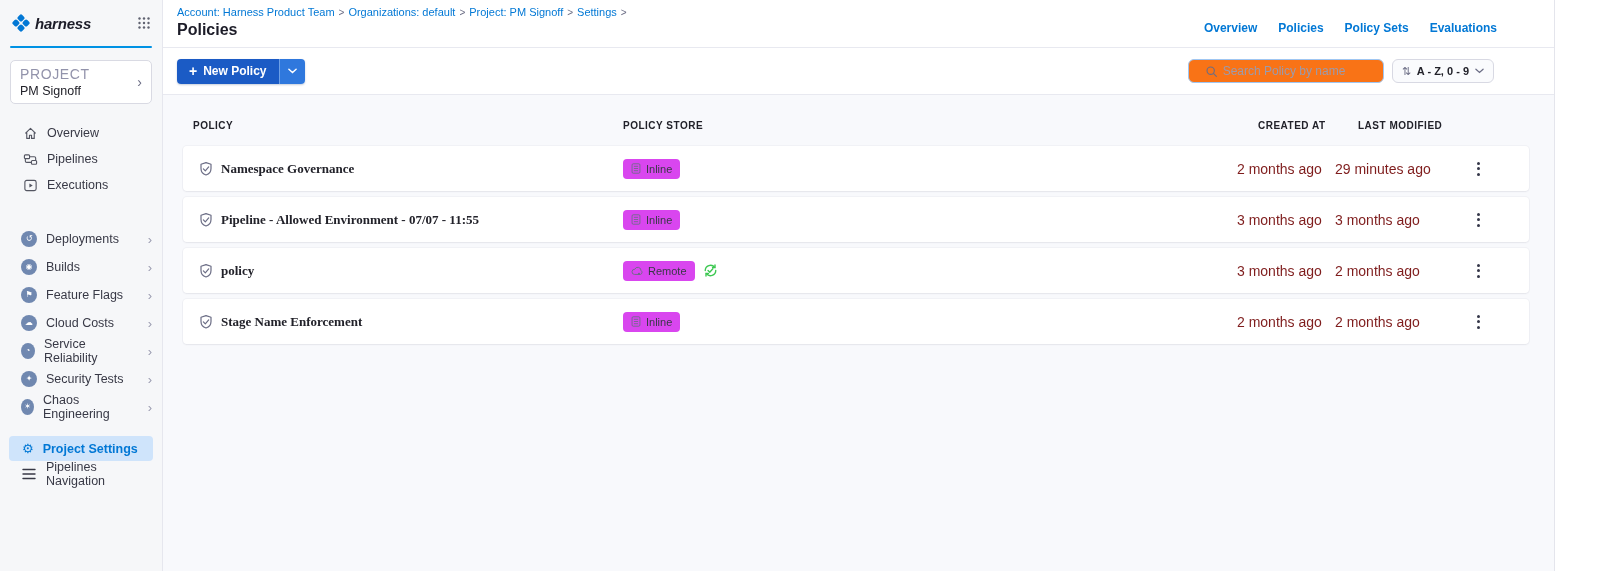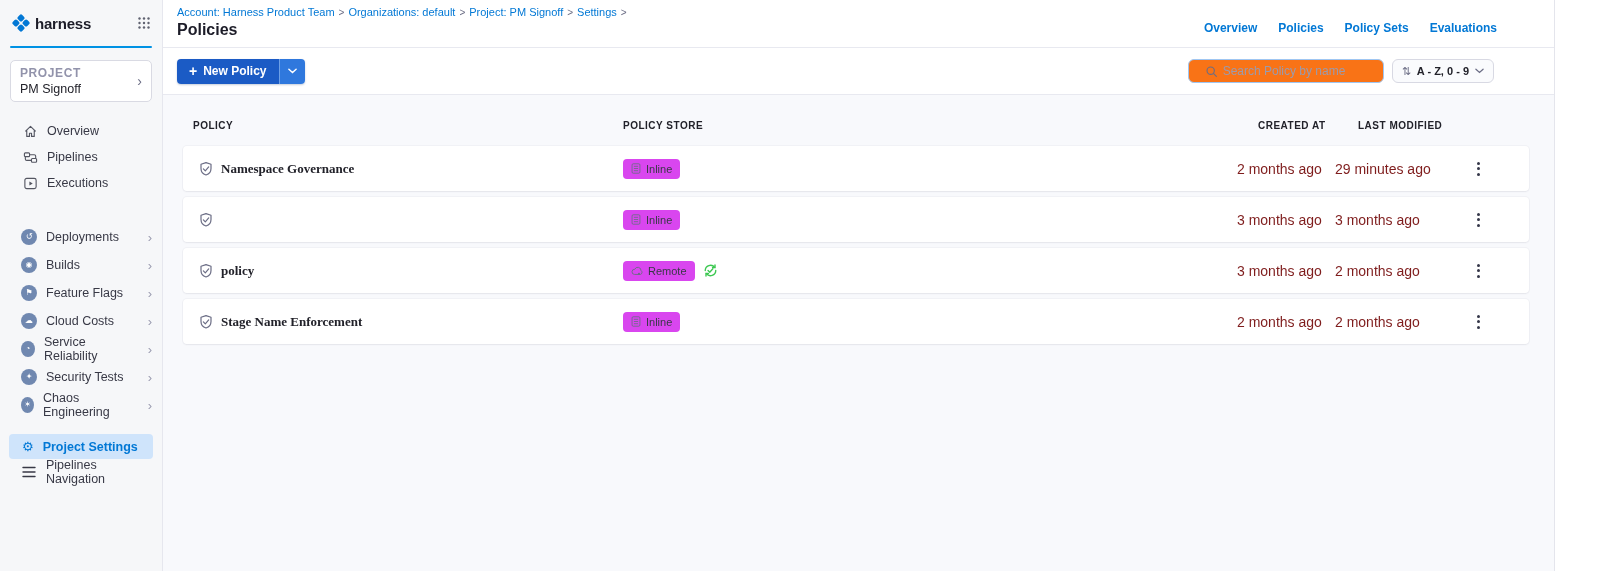--- a/index.html
+++ b/index.html
@@ -5,25 +5,25 @@
   * { margin:0; padding:0; box-sizing:border-box; }
   html,body { width:1600px; height:571px; overflow:hidden; }
   body {
     font-family:"Liberation Sans","DejaVu Sans",sans-serif;
     display:flex; background:#fff; color:#22222a;
   }
 
   
   .sidebar { width:163px; min-width:163px; height:571px; background:#f6f7f9; border-right:1px solid #e6e7ee; display:flex; flex-direction:column; }
   .sb-header { height:46px; display:flex; align-items:center; justify-content:space-between; padding:0 12px; }
-  .logo-wrap { display:flex; align-items:center; gap:5px; cursor:pointer; }
+  .logo-wrap { display:flex; align-items:center; gap:5px; cursor:pointer;font-style:italic; }
   .logo-text { font-size:15px; font-weight:700; color:#1c1c28; letter-spacing:-0.2px; }
   .sb-underline { height:2px; background:#0092e4; margin:0 10px; border-radius:1px; }
   .project-card { margin:12px 10px 0 10px; background:#fff; border:1px solid #d9dae3; border-radius:5px; padding:5px 9px; display:flex; align-items:center; justify-content:space-between; cursor:pointer; }
-  .proj-label { font-size:12px; font-weight:700; letter-spacing:0.6px; color:#9293ab; text-transform:uppercase; }
+  .proj-label { font-size:14px; font-weight:400; letter-spacing:0.6px; color:#9293ab; text-transform:uppercase; }
   .proj-name { font-size:12.5px; color:#22222a; margin-top:2px; }
   .chev { color:#6b6d85; font-size:14px; line-height:1; }
   .sb-list { display:flex; flex-direction:column; }
   .sb-list.top { margin-top:16px; }
   .sb-list.modules { margin-top:27px; }
   .sb-list.bottom { margin-top:15px; }
   .sb-item { height:26px; display:flex; align-items:center; gap:9px; padding:0 10px 0 22px; font-size:12.5px; font-weight:500; color:#383946; cursor:pointer; }
   .sb-item .icon16 { width:16px; display:flex; justify-content:center; }
   .sb-item.module { height:28px; padding-left:21px; }
   .sb-item .grow { flex:1; }
@@ -319,20 +319,21 @@
     </div>
 
     <div class="prow">
       <div class="cell-name">
         <span>
           <svg width="16" height="16" viewBox="0 0 16 16" fill="none" stroke="#6b6d85" stroke-width="1.2" stroke-linejoin="round">
               <path d="M8 1.6l5 1.7v4.3c0 3.1-2.1 5.5-5 6.4-2.9-.9-5-3.3-5-6.4V3.3z"></path>
               <path d="M5.4 7.9l1.9 1.9 3.4-3.9" stroke-linecap="round"></path>
             </svg>
         </span>
+        <span class="policy-name">Pipeline - Allowed Environment - 07/07 - 11:55</span>
       </div>
       <div class="cell-store">
         <span class="pill">
           <svg width="10" height="11" viewBox="0 0 12 14" fill="none" stroke="#6b6d85" stroke-width="1.1">
               <rect x="1" y="1" width="10" height="12" rx="1.5"></rect>
               <path d="M3.3 4.2h5.4M3.3 7h5.4M3.3 9.8h5.4"></path>
             </svg>
           <span>Inline</span>
         </span>
       </div>

